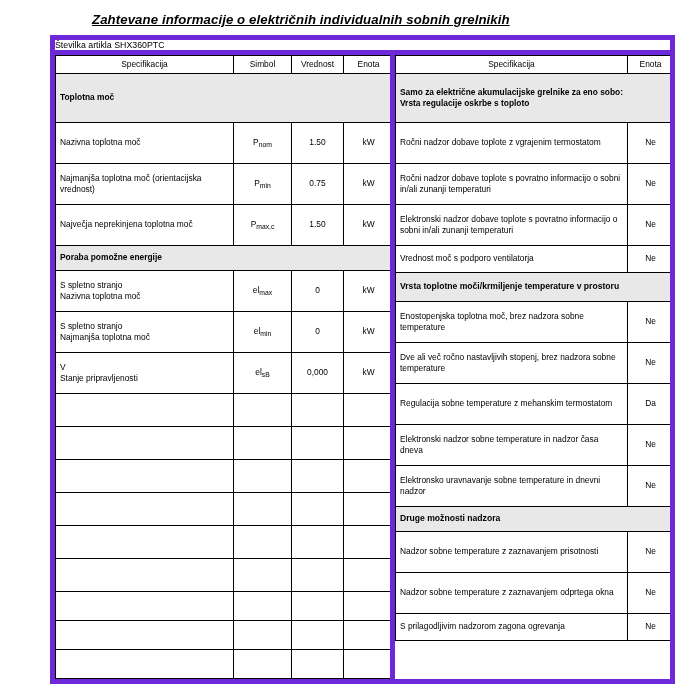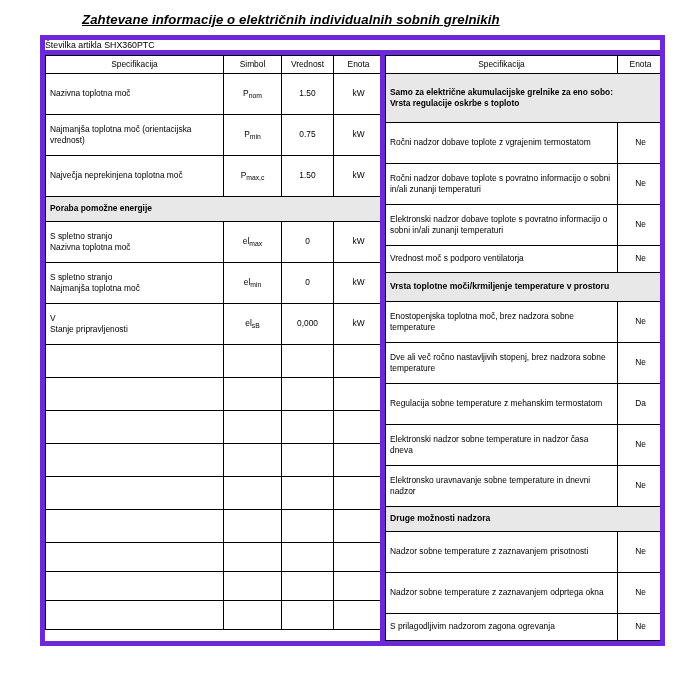--- a/index.html
+++ b/index.html
@@ -12,21 +12,21 @@
     height: 700px;
     font-family: "Liberation Sans", sans-serif;
     color: #000000;
     overflow: hidden;
   }
   .page {
     position: relative;
     width: 700px;
     height: 660px;
     box-sizing: border-box;
-    padding: 10px 16px 0 16px;
+    padding: 10px 16px 0 26px;
   }
   .doc-title {
     font-size: 13.2px;
     font-weight: bold;
     font-style: italic;
     text-decoration: underline;
     letter-spacing: 0.1px;
     margin: 2px 0 8px 66px;
     white-space: nowrap;
   }
@@ -112,20 +112,23 @@
               <col style="width:52px">
               <col style="width:50px">
             </colgroup>
             <tbody>
               <tr>
                 <td class="colhead">Specifikacija</td>
                 <td class="colhead">Simbol</td>
                 <td class="colhead">Vrednost</td>
                 <td class="colhead">Enota</td>
               </tr>
+              <tr>
+                <td colspan="4" class="shaded sectionlabel" style="height:42px;">Toplotna moč</td>
+              </tr>
 
               <tr>
                 <td class="tall">Nazivna toplotna moč</td>
                 <td class="sym"><span>P</span><span class="sub">nom</span></td>
                 <td class="center">1.50</td>
                 <td class="center">kW</td>
               </tr>
               <tr>
                 <td class="tall">Najmanjša toplotna moč (orientacijska vrednost)</td>
                 <td class="sym"><span>P</span><span class="sub">min</span></td>

